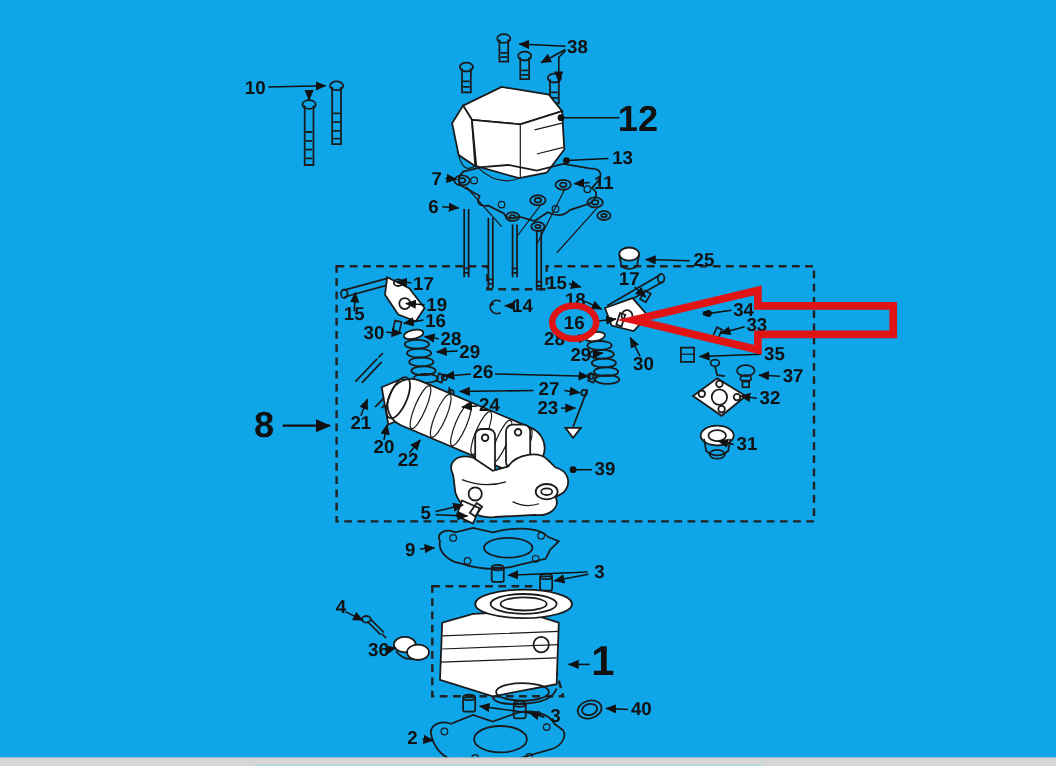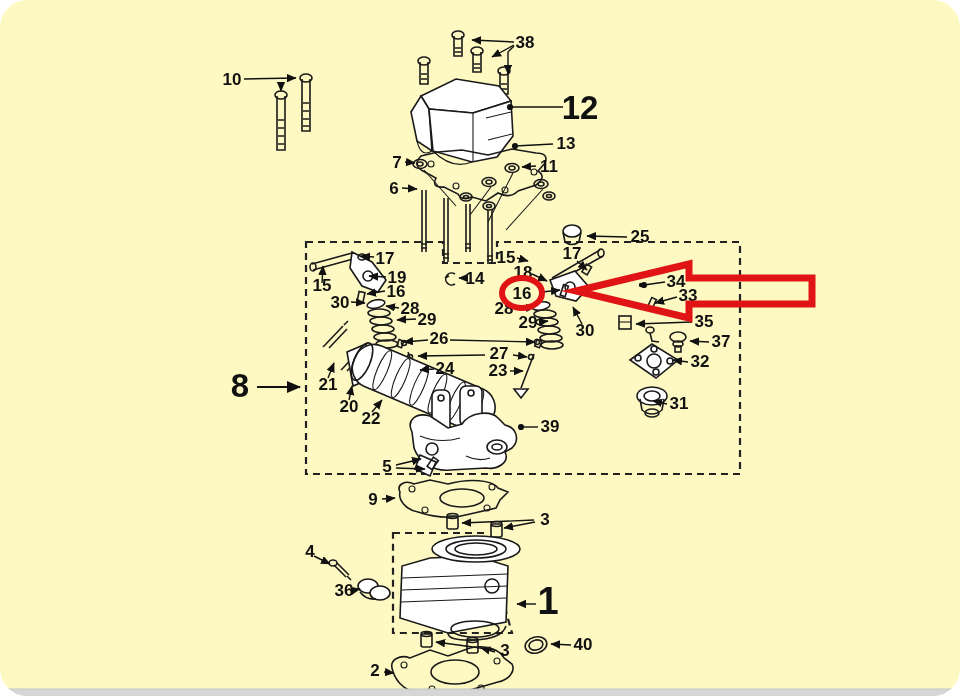--- a/index.html
+++ b/index.html
@@ -1,17 +1,17 @@
 <!DOCTYPE html>
 <html><head>
 <meta charset="utf-8">
 <style>
   html,body{margin:0;padding:0;background:#fff;}
-  #stage{position:relative;width:960px;height:696px;background:#fef9c3;overflow:hidden;
-         font-family:"Liberation Sans",sans-serif;border-radius:27px;}
+  #stage{position:relative;width:960px;height:696px;background:#0ea5e9;overflow:hidden;
+         font-family:"Liberation Sans",sans-serif;}
   svg{display:block}
   .cl{font:bold 17px "Liberation Sans",sans-serif;fill:#111;text-anchor:middle;}
   .big{font:800 33px "Liberation Sans",sans-serif;}
   .huge{font:800 38px "Liberation Sans",sans-serif;}
   .ld{stroke:#111;stroke-width:1.4;fill:none;}
   .ld8{stroke:#111;stroke-width:2;fill:none;}
   .pt{stroke:#1a1a1a;stroke-width:1.6;fill:#fff;}
   .ptn{stroke:#1a1a1a;stroke-width:1.6;fill:none;}
   .ptt{stroke:#1a1a1a;stroke-width:1.1;fill:none;}
   .dash{stroke:#222;stroke-width:2.2;fill:none;stroke-dasharray:7 5;}

